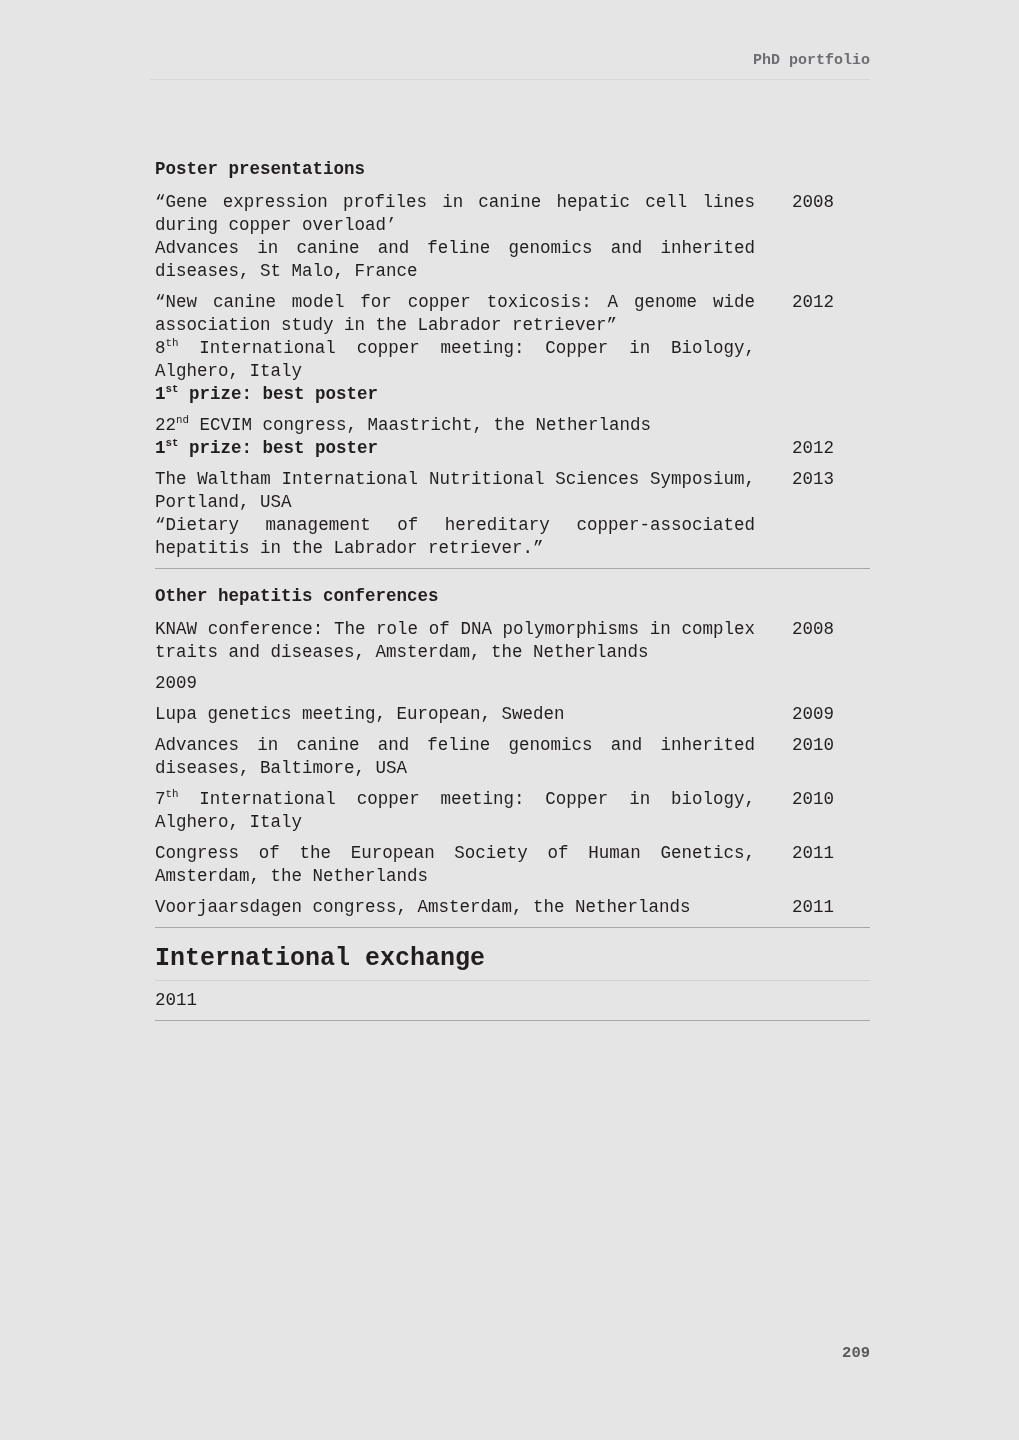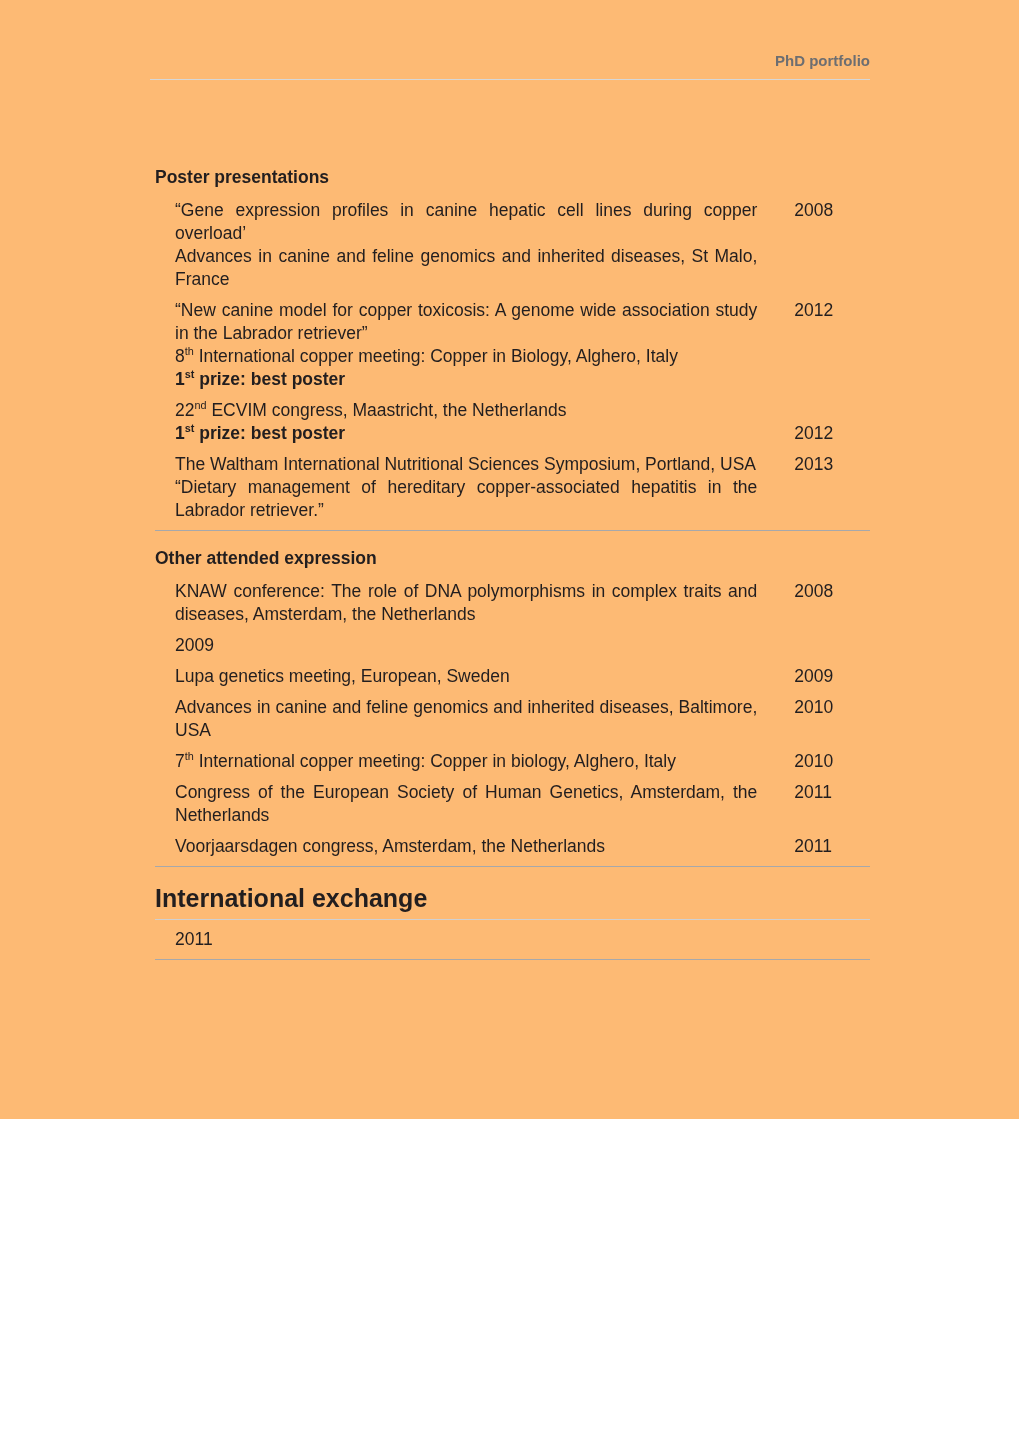--- a/index.html
+++ b/index.html
@@ -1,57 +1,57 @@
 <!DOCTYPE html>
 <html><head>
 <meta charset="utf-8">
 <style>
   * { box-sizing: border-box; }
   html, body { margin: 0; padding: 0; background: #ffffff; }
   .page {
     position: relative;
     width: 1019px;
-    height: 1119px;
-    background: #fdba74;
-    font-family: Liberation Sans, sans-serif;
+    height: 1440px;
+    background: #e5e5e5;
+    font-family: Liberation Mono, monospace;
     color: #221e1f;
     overflow: hidden;
   }
   .header {
     position: absolute;
     left: 150px;
     width: 720px;
     top: 52px;
     text-align: right;
     color: #6d6e71;
     font-size: 15px;
     font-weight: bold;
     padding-bottom: 10px;
     border-bottom: 1px solid #d6d7d8;
   }
   .content {
     position: absolute;
     left: 155px;
     width: 715px;
-    top: 166px;
+    top: 158px;
     font-size: 17.5px;
     line-height: 23px;
   }
   .sec-heading {
     font-size: 17.5px;
     font-weight: bold;
     margin: 0 0 10px 0;
   }
   .big-heading {
     font-size: 25px;
     line-height: 30px;
     font-weight: bold;
     margin: 0 0 6px 0;
   }
-  .row { display: flex; margin-bottom: 8px; margin-left: 20px; }
+  .row { display: flex; margin-bottom: 8px; }
   .cell-text { width: 637px; padding-right: 37px; }
   .cell-year { width: 78px; }
   .cell-year.offset { padding-top: 23px; }
   p { margin: 0; text-align: justify; }
   .bold { font-weight: bold; }
   sup { font-size: 62%; vertical-align: super; line-height: 0; }
   .separator { border: none; border-top: 1px solid #a6a8ab; margin: 2px 0 16px 0; }
   .subline { border: none; border-top: 1px solid #cfd0d2; margin: 0 0 8px 0; }
   .page-number {
     position: absolute;
@@ -105,21 +105,21 @@
     <div class="row">
       <div class="cell-text">
         <p>The Waltham International Nutritional Sciences Symposium, Portland, USA</p>
         <p>“Dietary management of hereditary copper-associated hepatitis in the Labrador retriever.”</p>
       </div>
       <div class="cell-year">2013</div>
     </div>
 
     <hr class="separator">
 
-    <div class="sec-heading">Other attended expression</div>
+    <div class="sec-heading">Other hepatitis conferences</div>
 
     <div class="row">
       <div class="cell-text">
           <p>KNAW conference: The role of DNA polymorphisms in complex traits and diseases, Amsterdam, the Netherlands</p>
         </div>
       <div class="cell-year">2008</div>
     </div>
     <div class="row">
       <div class="cell-year">2009</div>
     </div>

